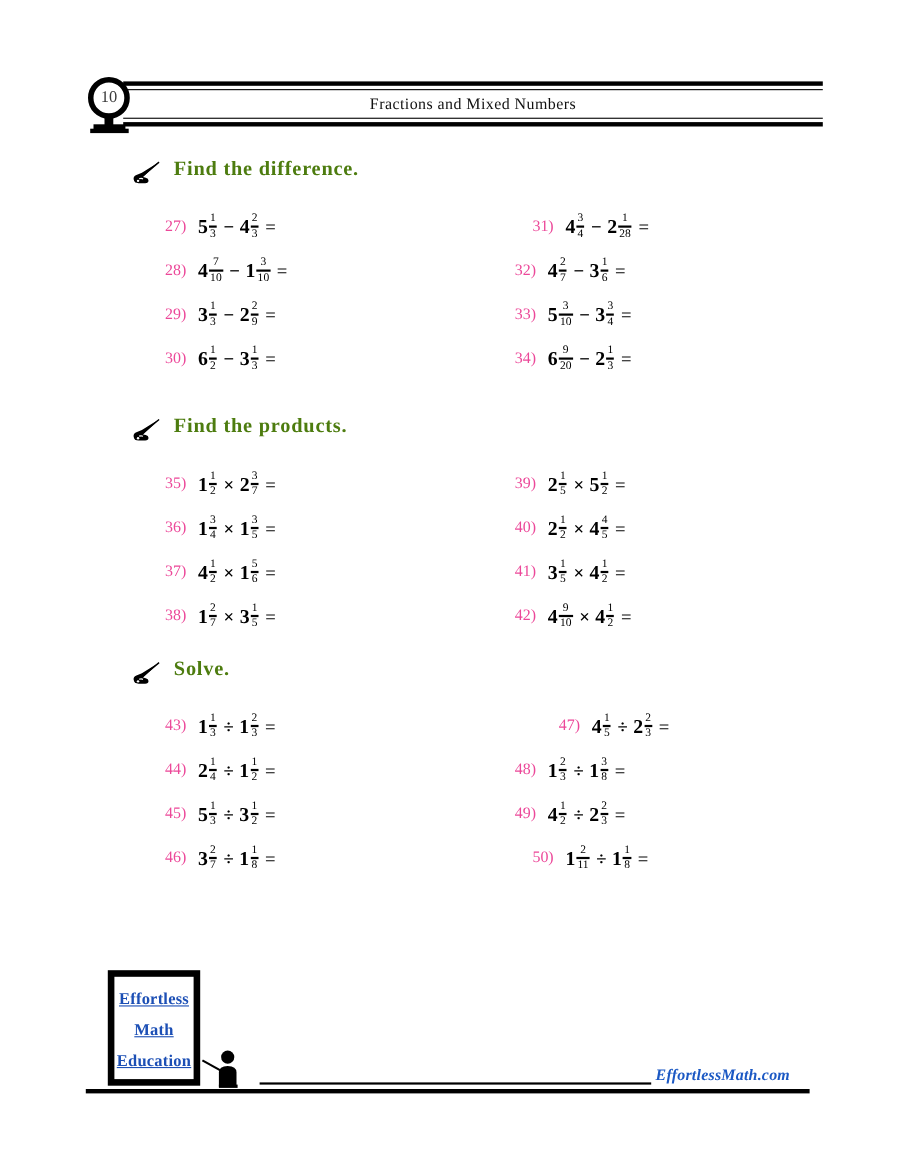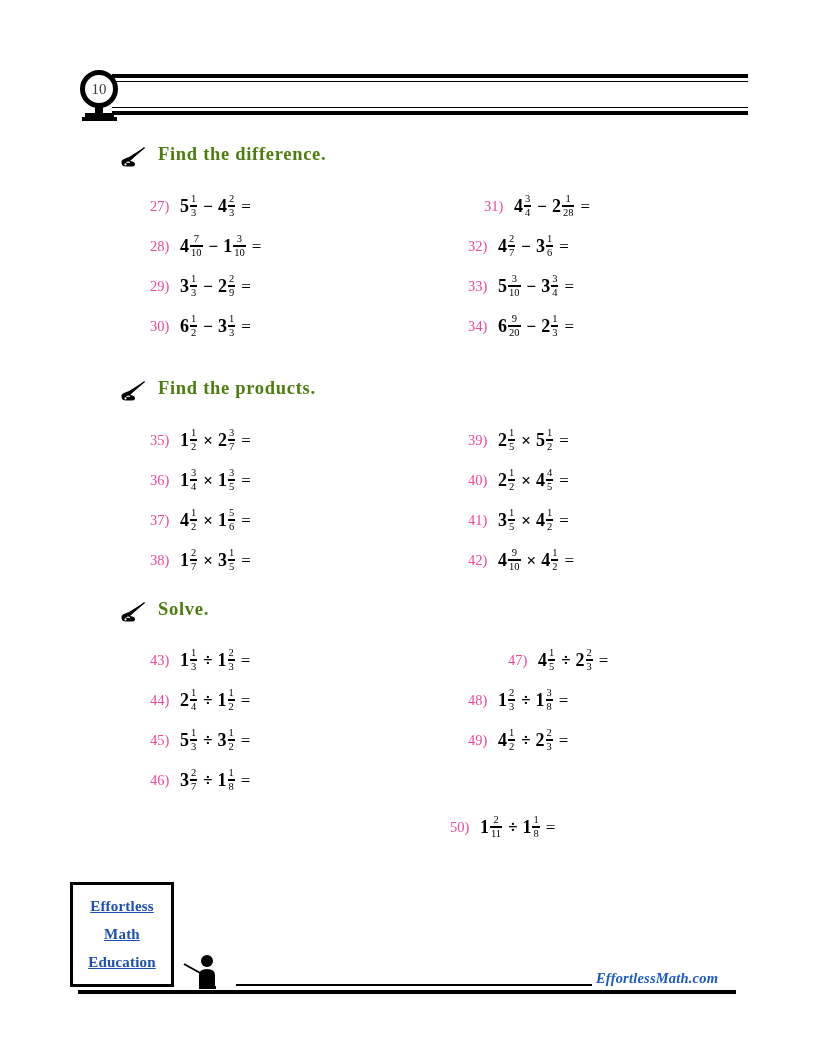--- a/index.html
+++ b/index.html
@@ -186,25 +186,25 @@
   .eq {
     display: inline-block;
     vertical-align: middle;
     font-size: 17px;
     padding-left: 5px;
   }
 
   
   .logo-box {
     position: absolute;
-    left: 70px;
+    left: 98px;
     top: 882px;
-    width: 104px;
+    width: 84px;
     height: 105px;
-    border: 3px solid #000000;
+    border: 6px solid #000000;
     box-sizing: border-box;
   }
   .logo-line {
     text-align: center;
     color: #1c4fb5;
     font-size: 15px;
     font-weight: bold;
     text-decoration: underline;
     letter-spacing: 0.2px;
   }
@@ -249,20 +249,21 @@
   }
 </style>
 </head>
 <body>
 
 <div class="page">
 
   <div class="header">
     <div class="hdr-rule-thick-top"></div>
     <div class="hdr-rule-thin-top"></div>
+    <div class="hdr-title">Fractions and Mixed Numbers</div>
     <div class="hdr-rule-thin-bot"></div>
     <div class="hdr-rule-thick-bot"></div>
 
     <div class="page-badge">
       <div class="badge-circle"></div>
       <div class="badge-num">10</div>
       <div class="badge-neck"></div>
       <div class="badge-base"></div>
       <div class="badge-foot"></div>
     </div>
@@ -383,21 +384,21 @@
   </div>
 
   <div class="prob" style="left:468px; top:688px;">
     <span class="pnum">48)</span><span class="expr"><span class="whole">1</span><span class="frac"><span class="num">2</span><span class="bar"></span><span class="den">3</span></span><span class="op">÷</span><span class="whole">1</span><span class="frac"><span class="num">3</span><span class="bar"></span><span class="den">8</span></span><span class="eq">=</span></span>
   </div>
 
   <div class="prob" style="left:468px; top:728px;">
     <span class="pnum">49)</span><span class="expr"><span class="whole">4</span><span class="frac"><span class="num">1</span><span class="bar"></span><span class="den">2</span></span><span class="op">÷</span><span class="whole">2</span><span class="frac"><span class="num">2</span><span class="bar"></span><span class="den">3</span></span><span class="eq">=</span></span>
   </div>
 
-  <div class="prob" style="left:450px; top:768px;margin-top:47px;">
+  <div class="prob" style="left:484px; top:768px;">
     <span class="pnum">50)</span><span class="expr"><span class="whole">1</span><span class="frac"><span class="num">2</span><span class="bar"></span><span class="den">11</span></span><span class="op">÷</span><span class="whole">1</span><span class="frac"><span class="num">1</span><span class="bar"></span><span class="den">8</span></span><span class="eq">=</span></span>
   </div>
 
   <div class="logo-box">
     <div class="logo-line logo-l1">Effortless</div>
     <div class="logo-line logo-l2">Math</div>
     <div class="logo-line logo-l3">Education</div>
   </div>
 
   <svg class="teacher" viewBox="0 0 56 40">

